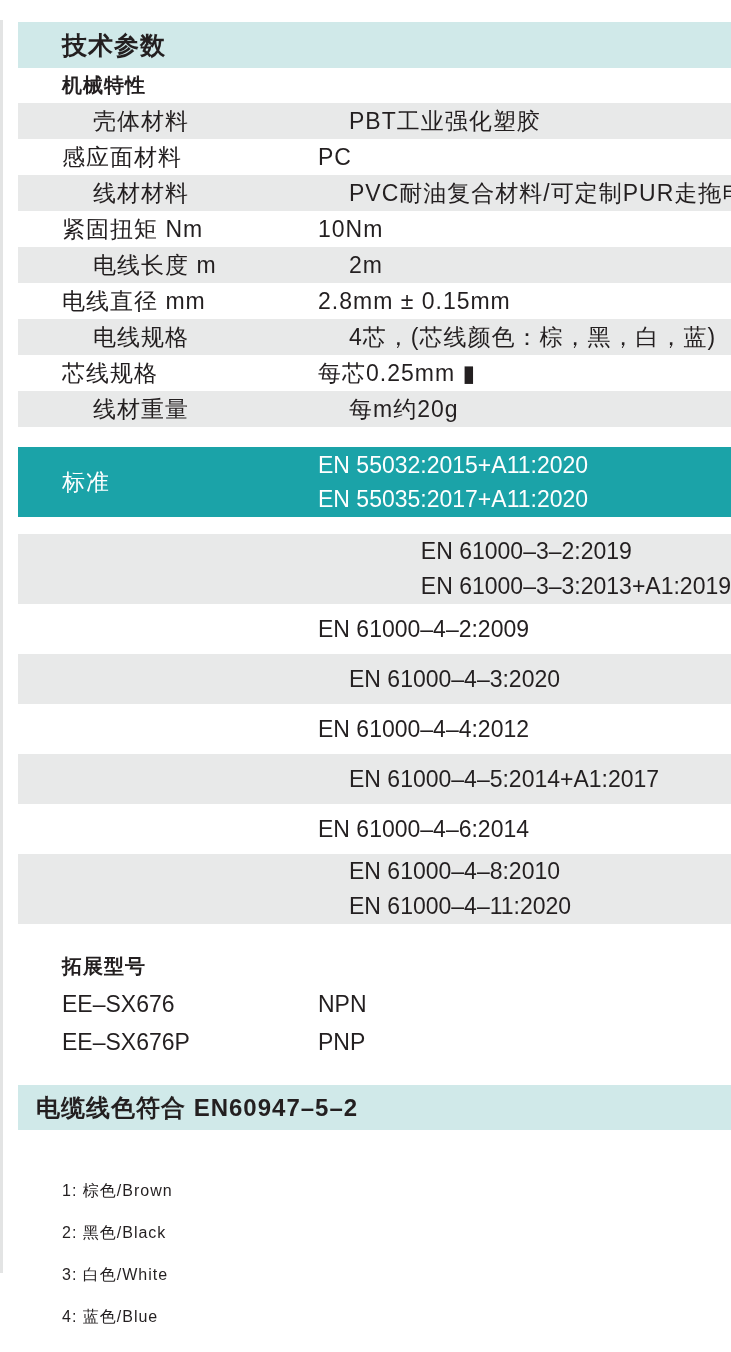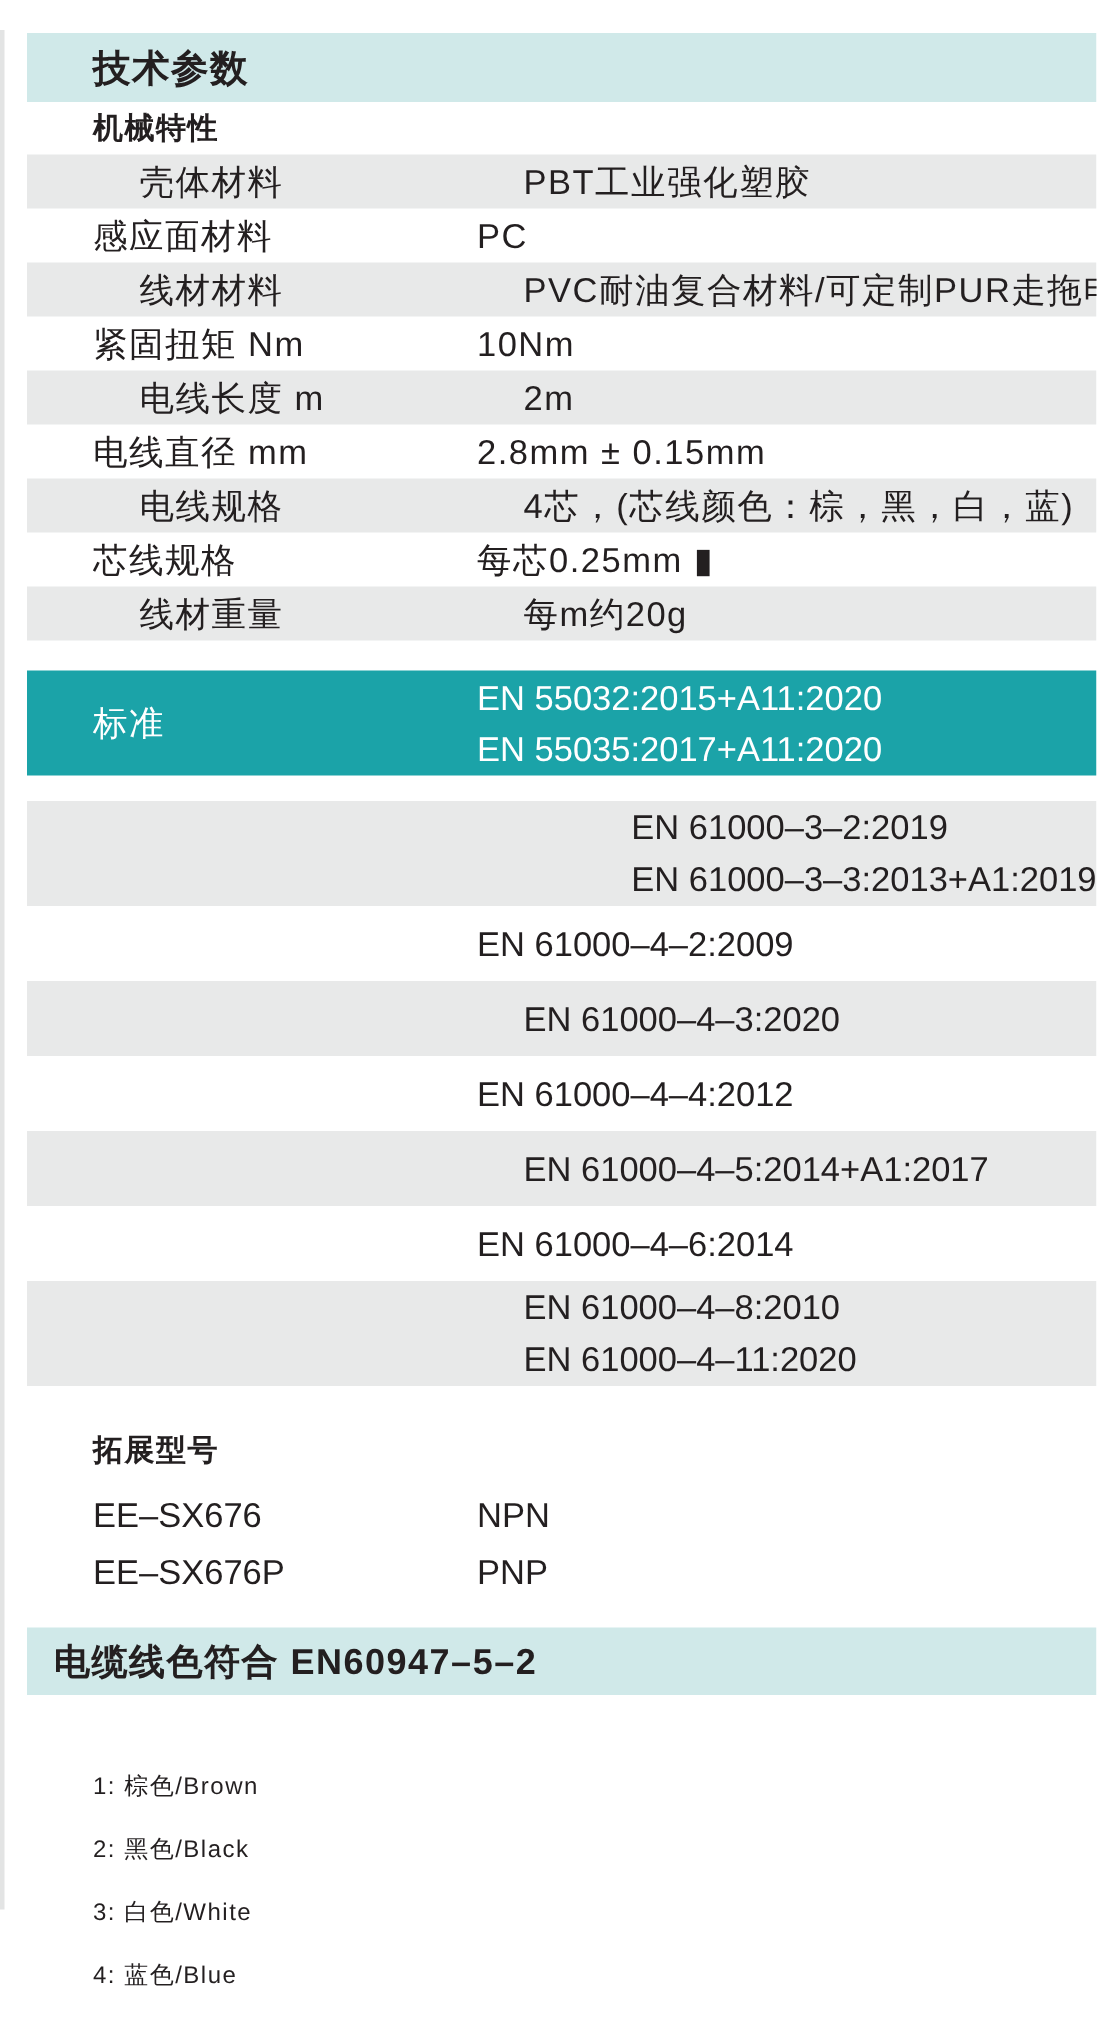--- a/index.html
+++ b/index.html
@@ -57,21 +57,21 @@
   
   .std-group{display:flex;align-items:center;font-size:23px;}
   .std-group .vals{margin-left:300px;}
   .std-group.one{height:50px;}
   .std-group.two{height:70px;}
   .std-group.two .vals div{line-height:35px;}
   .std-group.first{margin-top:17px;justify-content:flex-end;}
   
   .models-title{margin-top:24px;height:36px;}
   .model-row{
-    height:38px;display:flex;align-items:center;font-size:23px;
+    height:38px;display:flex;align-items:flex-start;font-size:23px;
   }
   .model-row.first{margin-top:7px;}
   
   .banner{
     margin-top:18px;height:45px;background:var(--light-teal);
     display:flex;align-items:center;
     font-size:24px;font-weight:bold;
     padding-left:18px;box-sizing:border-box;
   }
   

